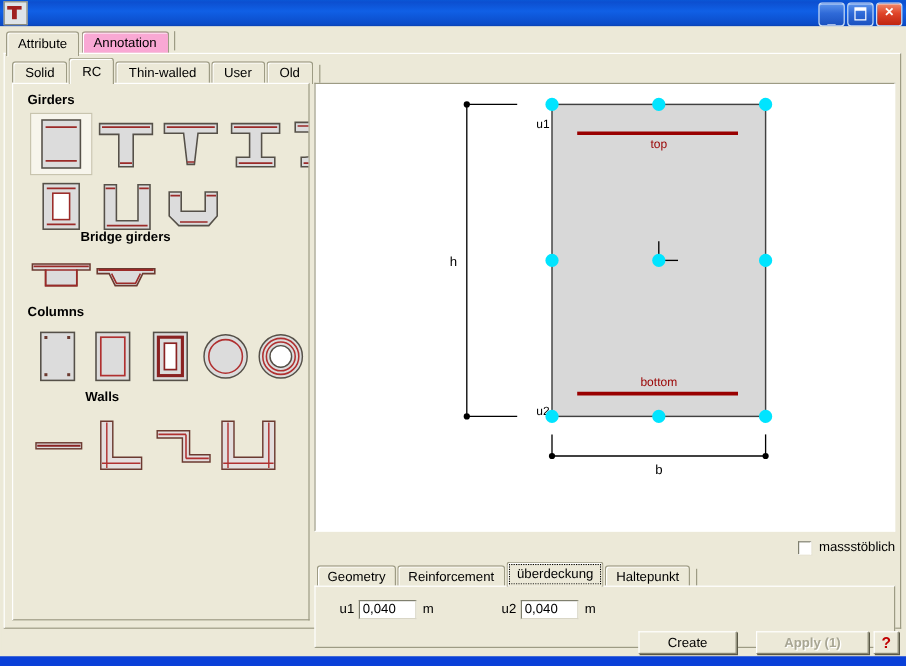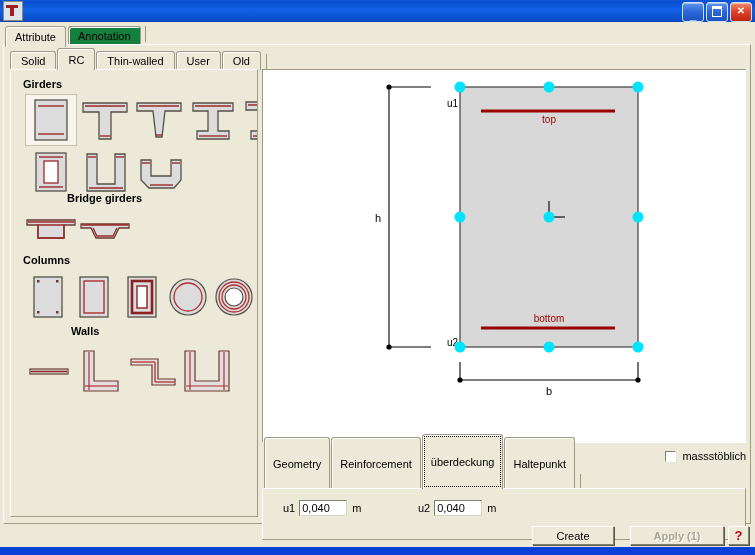--- a/index.html
+++ b/index.html
@@ -45,21 +45,21 @@
   
   .client{
     position:absolute;left:0;top:22px;width:755px;height:525px;
     background:#ece9d8;border:1px solid #ece9d8;box-sizing:border-box;
   }
 
   
   .outer-tabs{position:absolute;left:4px;top:3px;height:19px;display:flex;align-items:flex-start;}
   .otab{
     height:18px;padding:0 9px;display:flex;align-items:center;
-    background:#15803d;border:1px solid #9d9b84;border-bottom:none;
+    background:#f9a8d4;border:1px solid #9d9b84;border-bottom:none;
     border-radius:3px 3px 0 0;margin-right:2px;font-size:11px;color:#000;
     box-shadow:inset 1px 1px 0 #fff;
   }
   .otab.sel{height:20px;background:#ece9d8;font-weight:normal;position:relative;z-index:3;}
   .otab-sep{width:1px;height:16px;background:#9d9b84;margin-left:2px;}
 
   
   .page{
     position:absolute;left:2px;top:21px;width:748px;height:480px;
     border-top:1px solid #fff;border-left:1px solid #fff;
@@ -112,21 +112,21 @@
     width:11px;height:11px;background:#fff;box-sizing:border-box;
     border-top:1px solid #7f7f6e;border-left:1px solid #7f7f6e;
     border-right:1px solid #fff;border-bottom:1px solid #fff;
     box-shadow:1px 1px 0 #e6e3d2;
   }
   .chk-label{font-size:11px;color:#000;}
 
   
   .btabs{position:absolute;left:2px;top:400px;height:20px;display:flex;align-items:flex-end;}
   .btab{
-    height:17px;padding:17px 8px;display:flex;align-items:center;
+    height:17px;padding:0 8px;display:flex;align-items:center;
     background:#ece9d8;border:1px solid #9d9b84;border-bottom:none;
     border-radius:3px 3px 0 0;margin-right:1px;font-size:11px;
     box-shadow:inset 1px 1px 0 #fff;
   }
   .btab.sel{height:20px;z-index:3;position:relative;outline:1px dotted #000;outline-offset:-3px;}
   .btab-tail{width:1px;height:15px;background:#9d9b84;margin-left:4px;}
   .bpage{
     position:absolute;left:0;top:419px;width:484px;height:52px;
     border-top:1px solid #fff;border-left:1px solid #fff;
     border-right:1px solid #9d9b84;border-bottom:1px solid #9d9b84;

